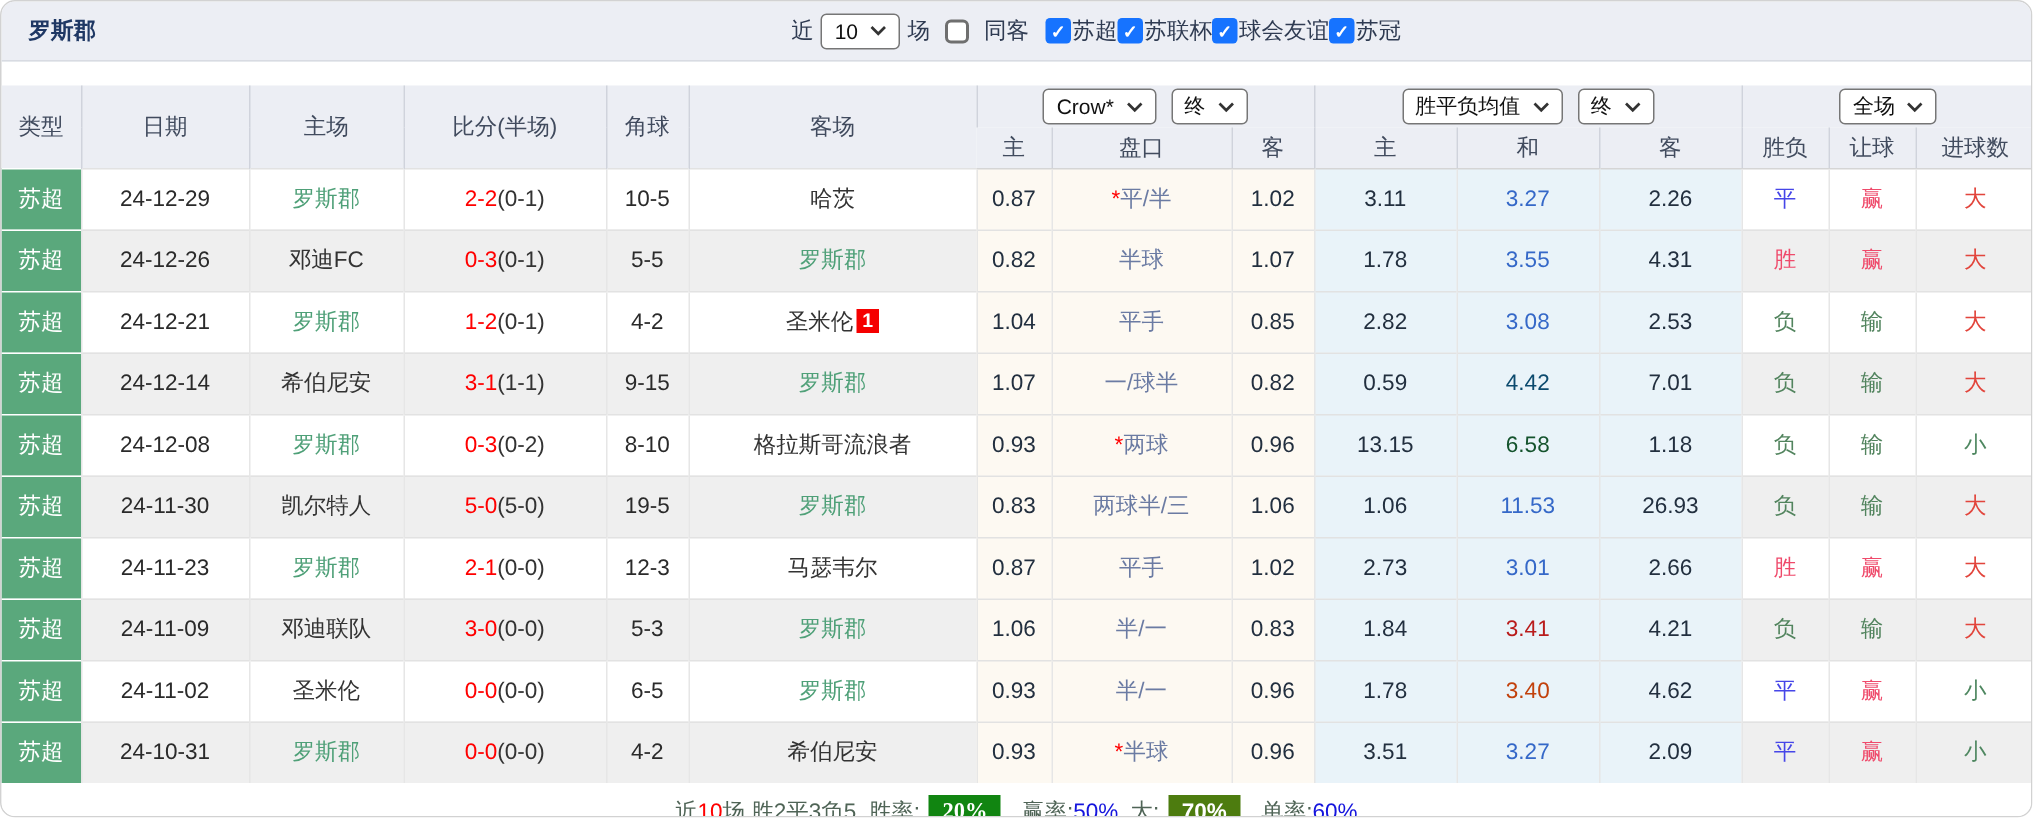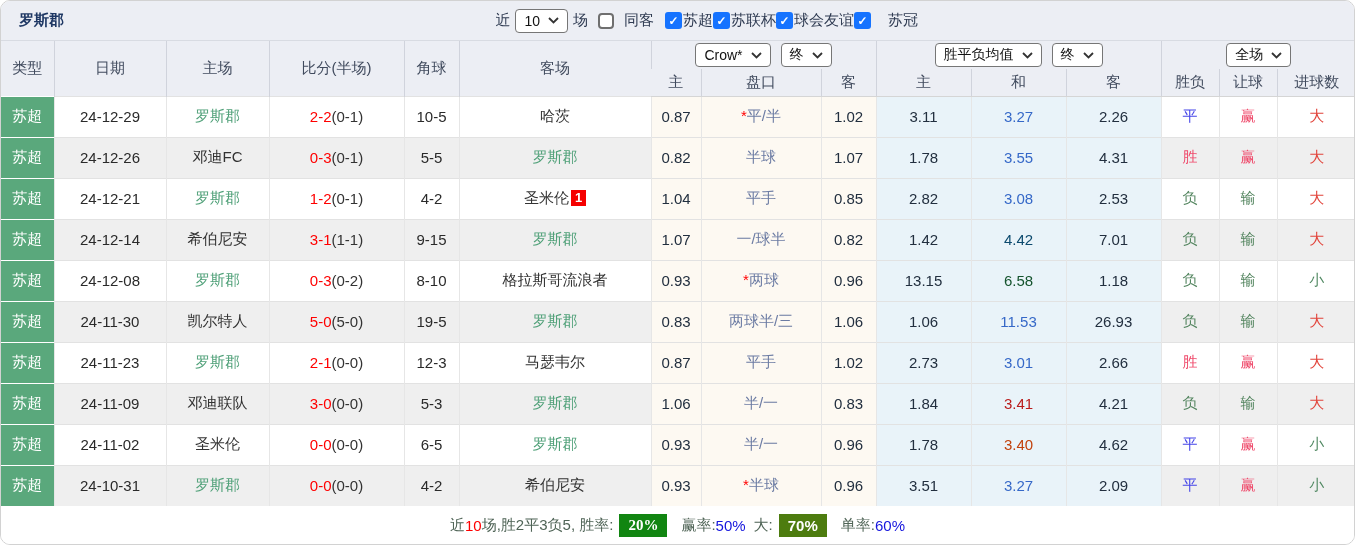--- a/index.html
+++ b/index.html
@@ -26,21 +26,21 @@
     width:16px; height:16px; border:2px solid #6f6f6f; border-radius:4px;
     background:#fff; display:inline-block; margin:0 5px;
   }
   .cb-on {
     width:17px; height:17px; border-radius:3px; background:#1673FF; color:#fff;
     display:inline-flex; align-items:center; justify-content:center;
     font-size:12px; font-weight:bold; margin-right:1px;
   }
   .league { display:inline-flex; align-items:center; }
   
-  table { border-collapse:collapse; table-layout:fixed; width:1355px; }
+  table { border-collapse:collapse; table-layout:fixed; width:1355px;margin-top:16px; }
   thead th { background:#ECEEF4; font-weight:normal; color:#414B5E; font-size:15px; border-left:1px solid #d0d3dc; }
   thead tr.hrow1 th.group { height:28px; }
   thead tr.hrow2 th { height:27px; border-bottom:1px solid #d5d5d5; }
   thead th:first-child { border-left:none; }
   .selwrap { display:flex; align-items:center; justify-content:center; gap:10px; }
   tbody td {
     height:41px; text-align:center; vertical-align:middle; font-size:15px;
     color:#2a2a2a; border-top:1px solid #e2e2e2; border-left:1px solid #e6e6e6;
   }
   tbody td:first-child { border-left:none; }
@@ -92,21 +92,21 @@
           <span class="league">
             <span class="cb-on">✓</span>
             <span class="ctl-label" style="margin:0">苏联杯</span>
           </span>
           <span class="league">
             <span class="cb-on">✓</span>
             <span class="ctl-label" style="margin:0">球会友谊</span>
           </span>
           <span class="league">
             <span class="cb-on">✓</span>
-            <span class="ctl-label" style="margin:16px">苏冠</span>
+            <span class="ctl-label" style="margin:0">苏冠</span>
           </span>
         </span>
     </div>
   </div>
 
   <table>
     <colgroup>
       <col style="width:53px">
         <col style="width:112px">
         <col style="width:103px">
@@ -241,21 +241,21 @@
         <tr class="even">
           <td class="type" style="background:#5AA87C">苏超</td>
           <td class="stripe">24-12-14</td>
           <td class="stripe team">希伯尼安</td>
           <td class="stripe"><span class="sc" style="color:#FF0000">3-1</span><span class="ht">(1-1)</span></td>
           <td class="stripe">9-15</td>
           <td class="stripe team" style="color:#4FA078">罗斯郡</td>
           <td class="cream val">1.07</td>
           <td class="cream hcap">一/球半</td>
           <td class="cream val">0.82</td>
-          <td class="blue val">1.42</td>
+          <td class="blue val">0.59</td>
           <td class="blue" style="color:#0c4a6e">4.42</td>
           <td class="blue val">7.01</td>
           <td class="stripe" style="color:#52845E">负</td>
           <td class="stripe" style="color:#52845E">输</td>
           <td class="stripe" style="color:#E2453C">大</td>
         </tr>
         <tr class="odd">
           <td class="type" style="background:#5AA87C">苏超</td>
           <td class="stripe">24-12-08</td>
           <td class="stripe team" style="color:#4FA078">罗斯郡</td>

